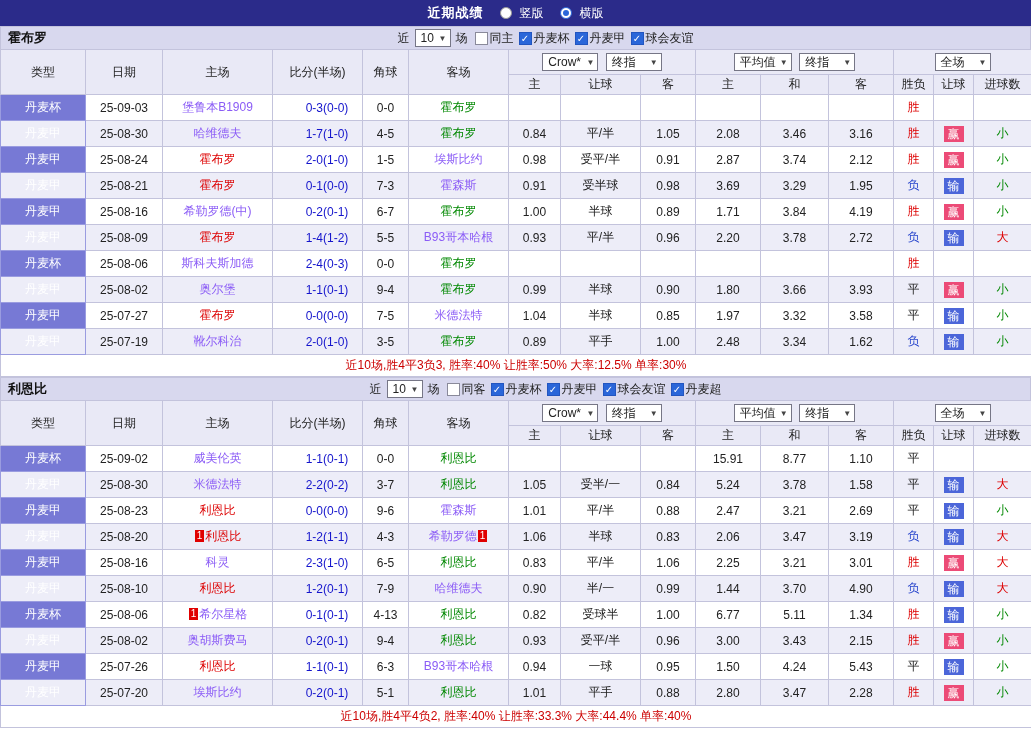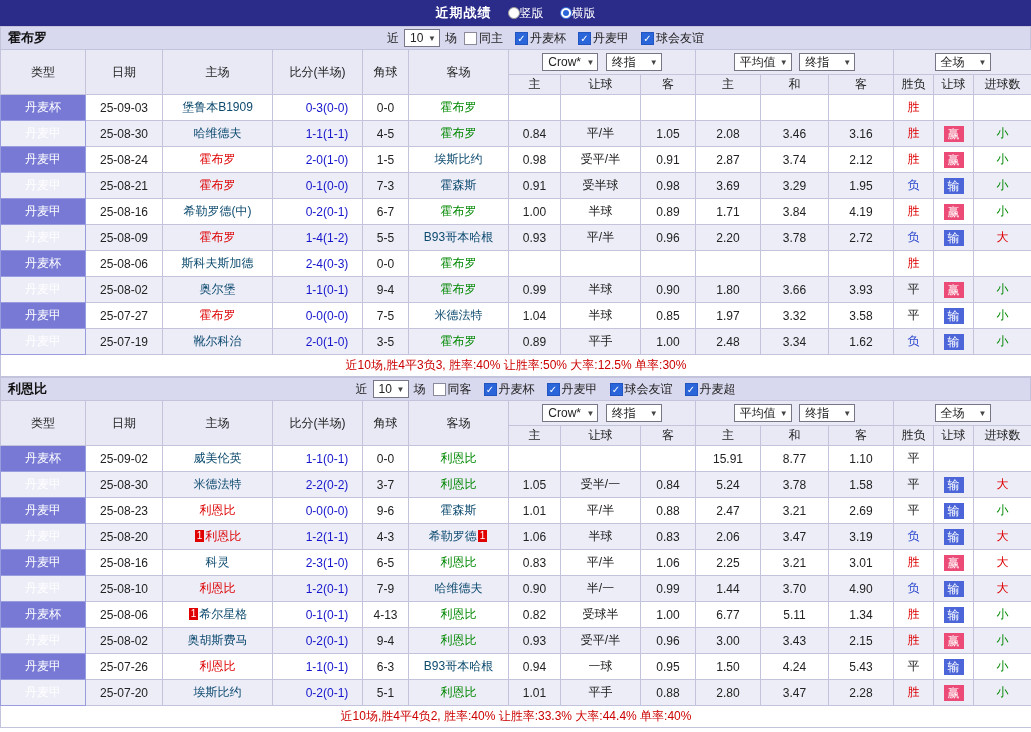--- a/index.html
+++ b/index.html
@@ -14,21 +14,21 @@
   .titlebar {
     height:26px;
     background:#2b2b8a;
     display:flex;
     align-items:center;
     justify-content:center;
     gap:16px;
     color:#fff;
   }
   .titlebar .title { font-weight:bold; font-size:13px; color:#ffffff; letter-spacing:1px; }
-  .radio-opt { display:inline-flex; align-items:center; gap:0; cursor:pointer; font-size:12px; color:#fff; }
+  .radio-opt { display:inline-flex; align-items:center; gap:8px; cursor:pointer; font-size:12px; color:#fff; }
   .radio {
     display:inline-block; width:12px; height:12px; border-radius:50%;
     background:#fff; border:1px solid #999; position:relative;
   }
   .radio.sel { border-color:#2a66d9; }
   .radio.sel::after {
     content:''; position:absolute; left:2px; top:2px; width:6px; height:6px;
     border-radius:50%; background:#2a66d9;
   }
   
@@ -37,21 +37,21 @@
     background:#d8d8ee;
     border:1px solid #c3c3dc;
     border-bottom:none;
     display:flex;
     align-items:center;
     justify-content:center;
     position:relative;
   }
   .team-name { position:absolute; left:7px; font-weight:bold; font-size:13px; color:#111; }
   .filters { display:flex; align-items:center; gap:3px; margin-left:60px; }
-  .cb-group { display:inline-flex; align-items:center; gap:8px; }
+  .cb-group { display:inline-flex; align-items:center; gap:1px; }
   .cb-label { display:inline-flex; align-items:center; margin-left:4px; cursor:pointer; }
   .cb {
     display:inline-block; width:13px; height:13px; border:1px solid #8a8a9a; background:#fff;
     margin-right:2px; line-height:12px; font-size:10px; text-align:center; color:#fff;
   }
   .cb.checked { background:#2a66d9; border-color:#2255c0; }
   
   .select {
     display:inline-flex; align-items:center; justify-content:space-between;
     background:#fff; border:1px solid #767686; height:18px;
@@ -71,21 +71,21 @@
   tbody td { background:#ffffff; }
   tbody tr.alt td { background:#ededf8; }
   table td.type-cell { background:#7779d5; color:#fff; border-color:#9a9ce0; }
   .section-footer { color:#cc0000; height:22px; background:#fff; }
   .score-cell { color:#1414cc;padding-left:21px; }
   
   .c-red   { color:#dd0000; }
   .c-green { color:#008800; }
   .c-blue  { color:#2745cc; }
   .c-dark  { color:#222; }
-  .c-black { color:#0c4a6e; }
+  .c-black { color:#8b5cf6; }
   
   .badge {
     display:inline-block; min-width:20px; padding:1px 3px;
     color:#fff; font-size:12px; line-height:14px;
   }
   .bg-red  { background:#ec4b77; }
   .bg-blue { background:#4c66d9; }
   
   .redcard {
     display:inline-block; background:#e00000; color:#fff;
@@ -217,21 +217,21 @@
           <td></td>
           <td></td>
           <td><span class="c-red">胜</span></td>
           <td></td>
           <td></td>
         </tr>
         <tr class="alt">
           <td class="type-cell">丹麦甲</td>
           <td>25-08-30</td>
           <td><span><span class="c-black">哈维德夫</span></span></td>
-          <td class="score-cell">1-1(1-1)</td>
+          <td class="score-cell">1-7(1-0)</td>
           <td>4-5</td>
           <td><span><span class="c-green">霍布罗</span></span></td>
           <td>0.84</td>
           <td>平/半</td>
           <td>1.05</td>
           <td>2.08</td>
           <td>3.46</td>
           <td>3.16</td>
           <td><span class="c-red">胜</span></td>
           <td><span class="badge bg-red">赢</span></td>

